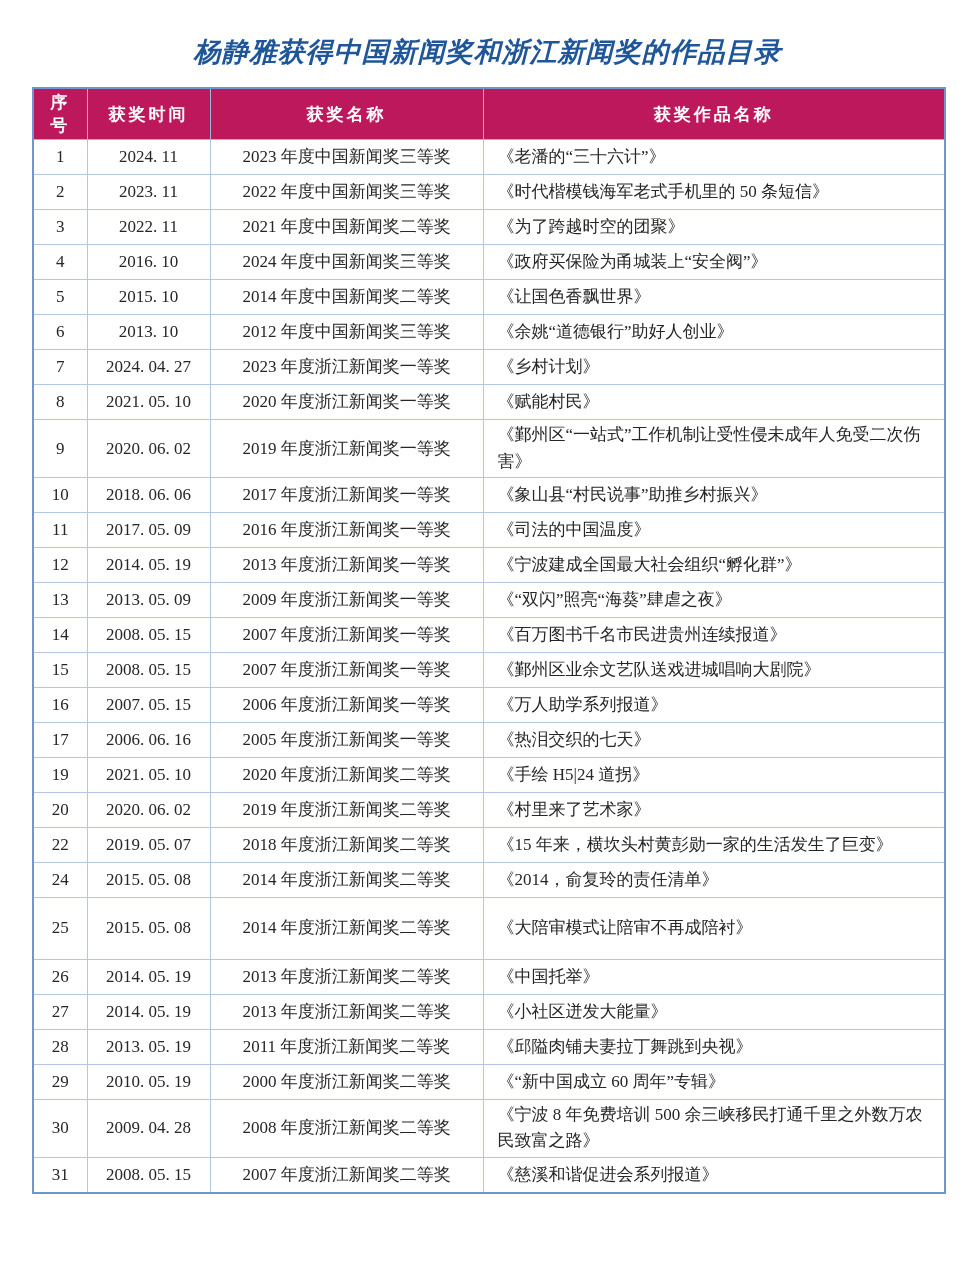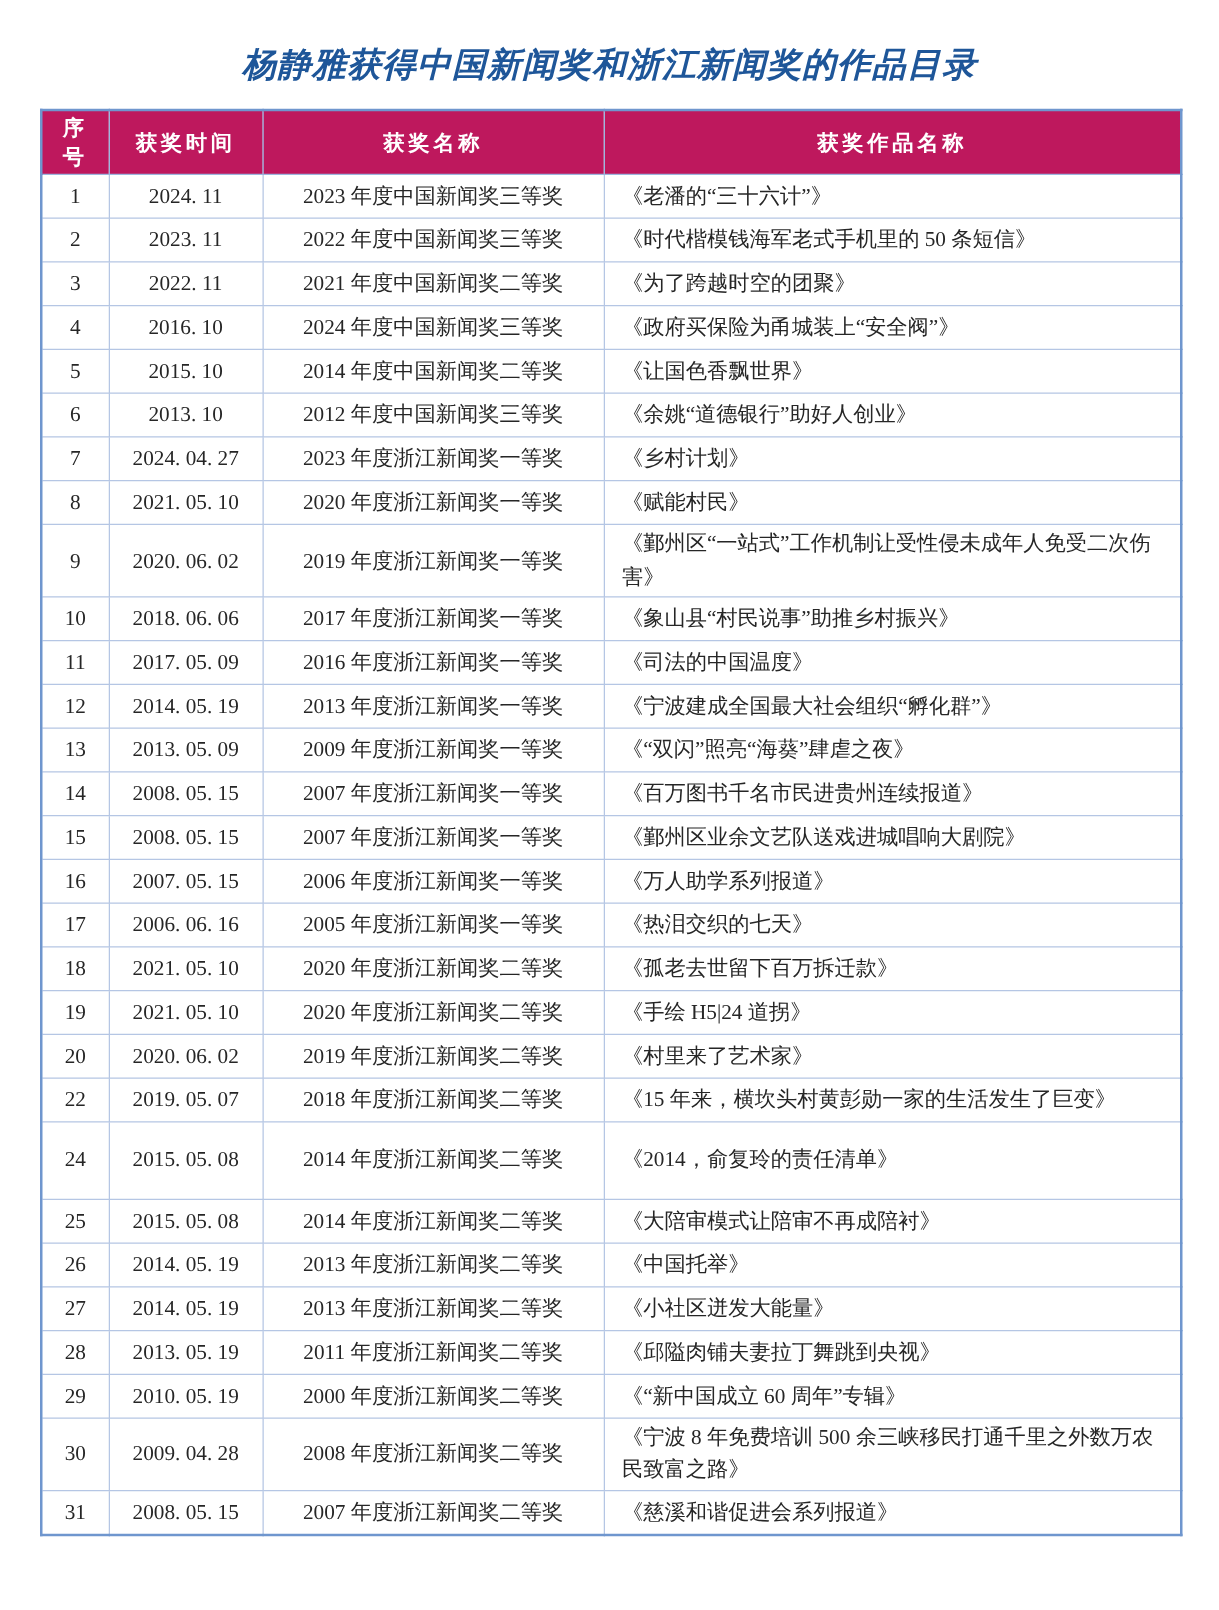--- a/index.html
+++ b/index.html
@@ -191,26 +191,20 @@
           <td>2006 年度浙江新闻奖一等奖</td>
           <td>《万人助学系列报道》</td>
         </tr>
         <tr>
           <td>17</td>
           <td>2006. 06. 16</td>
           <td>2005 年度浙江新闻奖一等奖</td>
           <td>《热泪交织的七天》</td>
         </tr>
         <tr>
-          <td>18</td>
-          <td>2021. 05. 10</td>
-          <td>2020 年度浙江新闻奖二等奖</td>
-          <td>《孤老去世留下百万拆迁款》</td>
-        </tr>
-        <tr>
           <td>19</td>
           <td>2021. 05. 10</td>
           <td>2020 年度浙江新闻奖二等奖</td>
           <td>《手绘 H5|24 道拐》</td>
         </tr>
         <tr>
           <td>20</td>
           <td>2020. 06. 02</td>
           <td>2019 年度浙江新闻奖二等奖</td>
           <td>《村里来了艺术家》</td>

